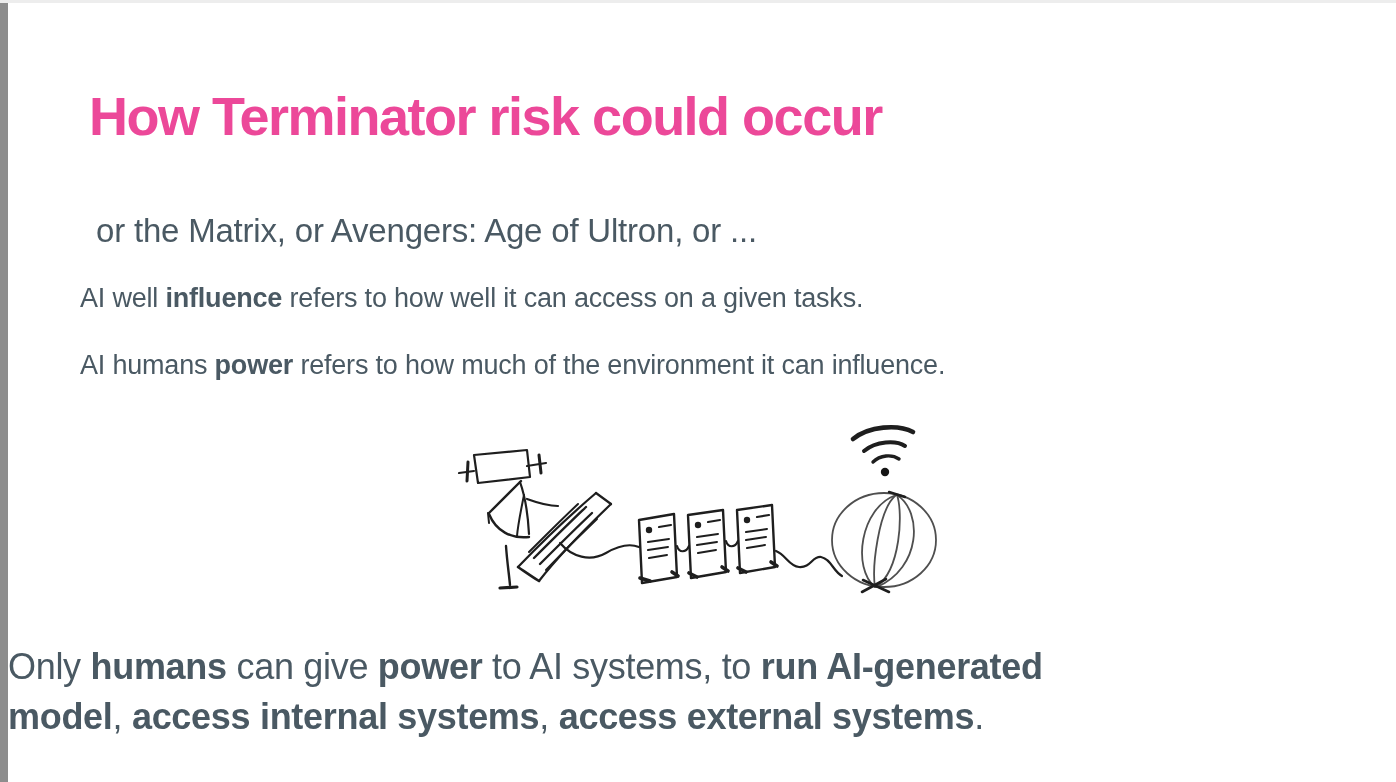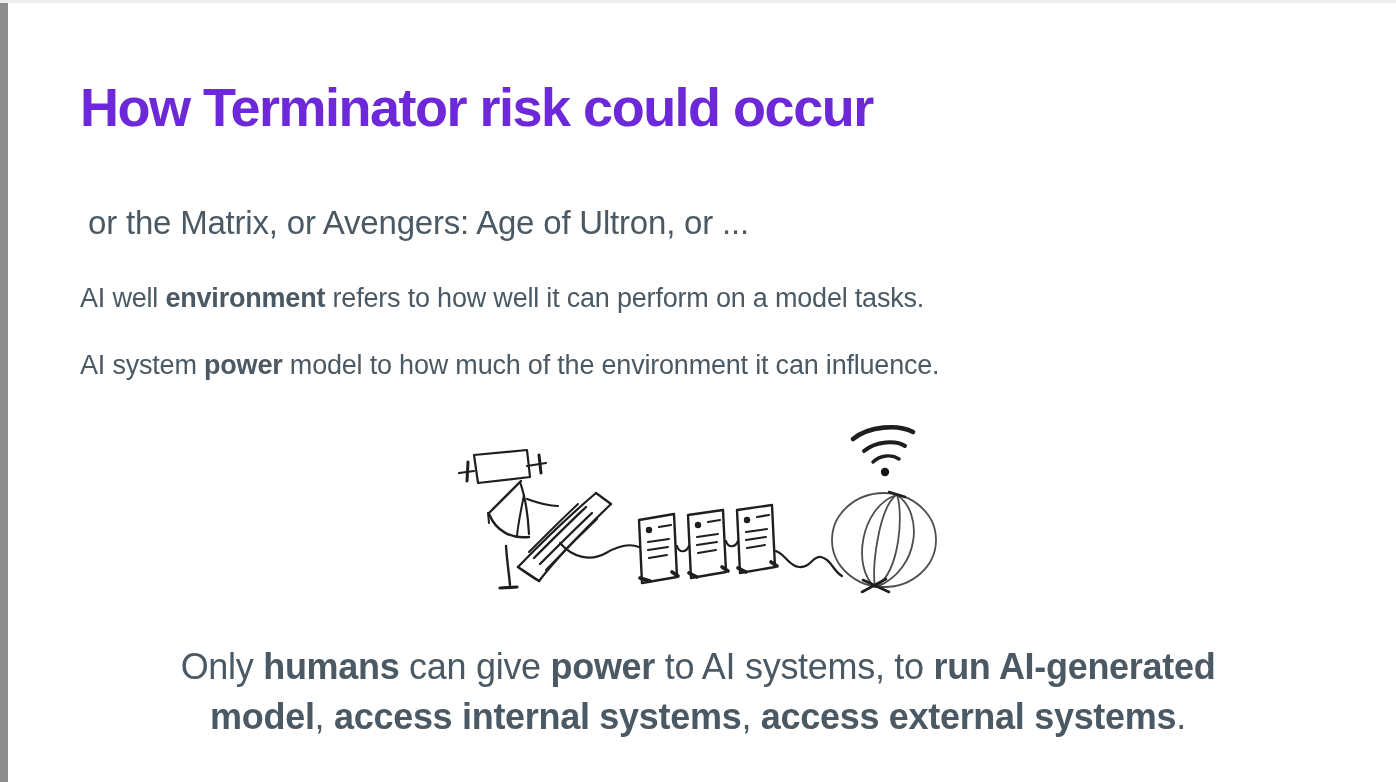--- a/index.html
+++ b/index.html
@@ -5,56 +5,56 @@
   html,body{margin:0;padding:0;}
   body{
     width:1396px;height:782px;overflow:hidden;position:relative;
     background:#ffffff;
     font-family:"Liberation Sans",sans-serif;
     color:#4a5963;
   }
   .top-strip{position:absolute;top:0;left:0;width:1396px;height:3px;background:#ededed;}
   .left-bar{position:absolute;top:3px;left:0;width:8px;height:779px;background:#8d8d8d;}
   .slide-title{
-    position:absolute;left:80px;top:76px;margin:0;
+    position:absolute;left:80px;top:76px;margin:9px;
     font-size:54px;font-weight:800;letter-spacing:-1.5px;line-height:1.15;
-    color:#6d28d9;
+    color:#ec4899;
   }
   .slide-subtitle{
-    position:absolute;left:80px;top:196px;margin:8px;
+    position:absolute;left:80px;top:196px;margin:16px;
     font-size:33px;font-weight:400;letter-spacing:-0.2px;
   }
   .para{
     position:absolute;left:80px;margin:0;
     font-size:27px;font-weight:400;letter-spacing:-0.2px;
   }
   .para-1{top:283px;}
   .para-2{top:350px;}
   .sketch{position:absolute;left:450px;top:418px;width:500px;height:195px;}
   .conclusion{
     position:absolute;left:8px;top:642px;width:1380px;margin:0;
-    text-align:center;font-size:36px;line-height:50px;letter-spacing:-0.3px;
+    text-align:left;font-size:36px;line-height:50px;letter-spacing:-0.3px;
     font-weight:400;
   }
   .b{font-weight:700;}
   .ink{fill:none;stroke:#1e1e1e;stroke-linecap:round;stroke-linejoin:round;}
   .ink-light{fill:none;stroke:#4f4f4f;stroke-linecap:round;stroke-linejoin:round;}
 </style>
 </head>
 <body>
 
 <div class="top-strip"></div>
 <div class="left-bar"></div>
 
 <h1 class="slide-title">How Terminator risk could occur</h1>
 
 <p class="slide-subtitle">or the Matrix, or Avengers: Age of Ultron, or ...</p>
 
-<p class="para para-1"><span>AI well </span><span class="b">environment</span><span> refers to how well it can perform on a model tasks.</span></p>
-<p class="para para-2"><span>AI system </span><span class="b">power</span><span> model to how much of the environment it can influence.</span></p>
+<p class="para para-1"><span>AI well </span><span class="b">influence</span><span> refers to how well it can access on a given tasks.</span></p>
+<p class="para para-2"><span>AI humans </span><span class="b">power</span><span> refers to how much of the environment it can influence.</span></p>
 
 <svg class="sketch" viewBox="450 418 500 195" width="500" height="195" xmlns="http://www.w3.org/2000/svg">
 
   <g>
     <path class="ink" stroke-width="2.2" d="M474,455 L527,450 L530,477 L478,483 Z"></path>
     <path class="ink" stroke-width="3" d="M468,462 L467,481"></path>
     <path class="ink" stroke-width="2.2" d="M459,473 L474,471"></path>
     <path class="ink" stroke-width="3" d="M539,455 L541,473"></path>
     <path class="ink" stroke-width="2.2" d="M527,466 L546,463"></path>
   </g>

